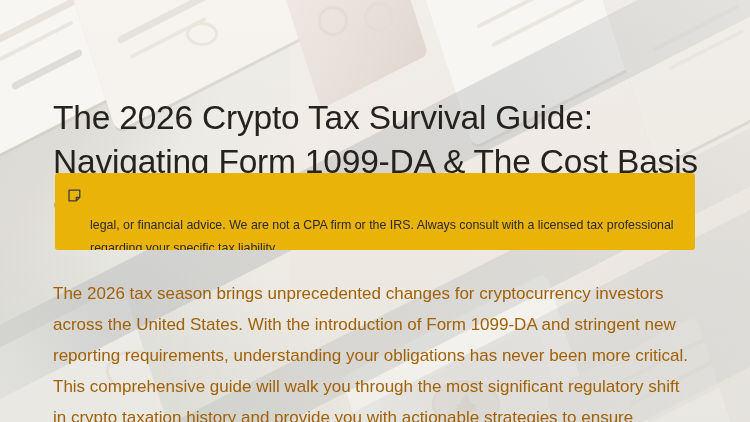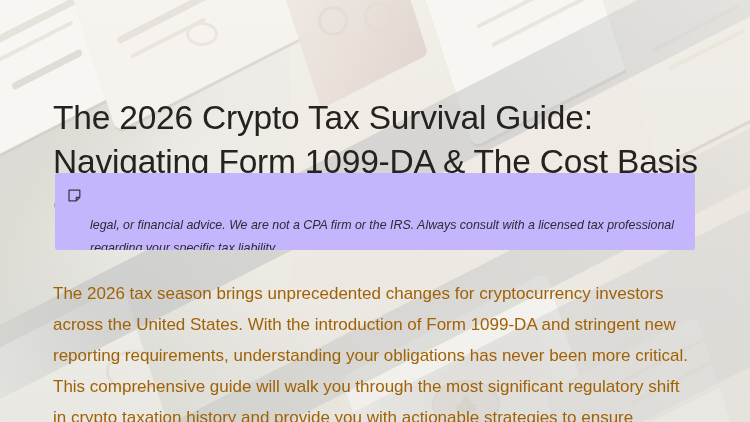--- a/index.html
+++ b/index.html
@@ -176,25 +176,24 @@
     letter-spacing: -0.2px;
     color: #26221f;
   }
 
   .callout {
     position: absolute;
     left: 55px;
     top: 173px;
     width: 640px;
     height: 77px;
-    background: #c4b5fd;
+    background: #eab308;
     border-radius: 3px;
     box-sizing: border-box;
     overflow: hidden;
-    font-style: italic;
   }
 
   .callout-icon {
     position: absolute;
     left: 13px;
     top: 16px;
     width: 13px;
     height: 13px;
     color: #3b3b45;
   }

